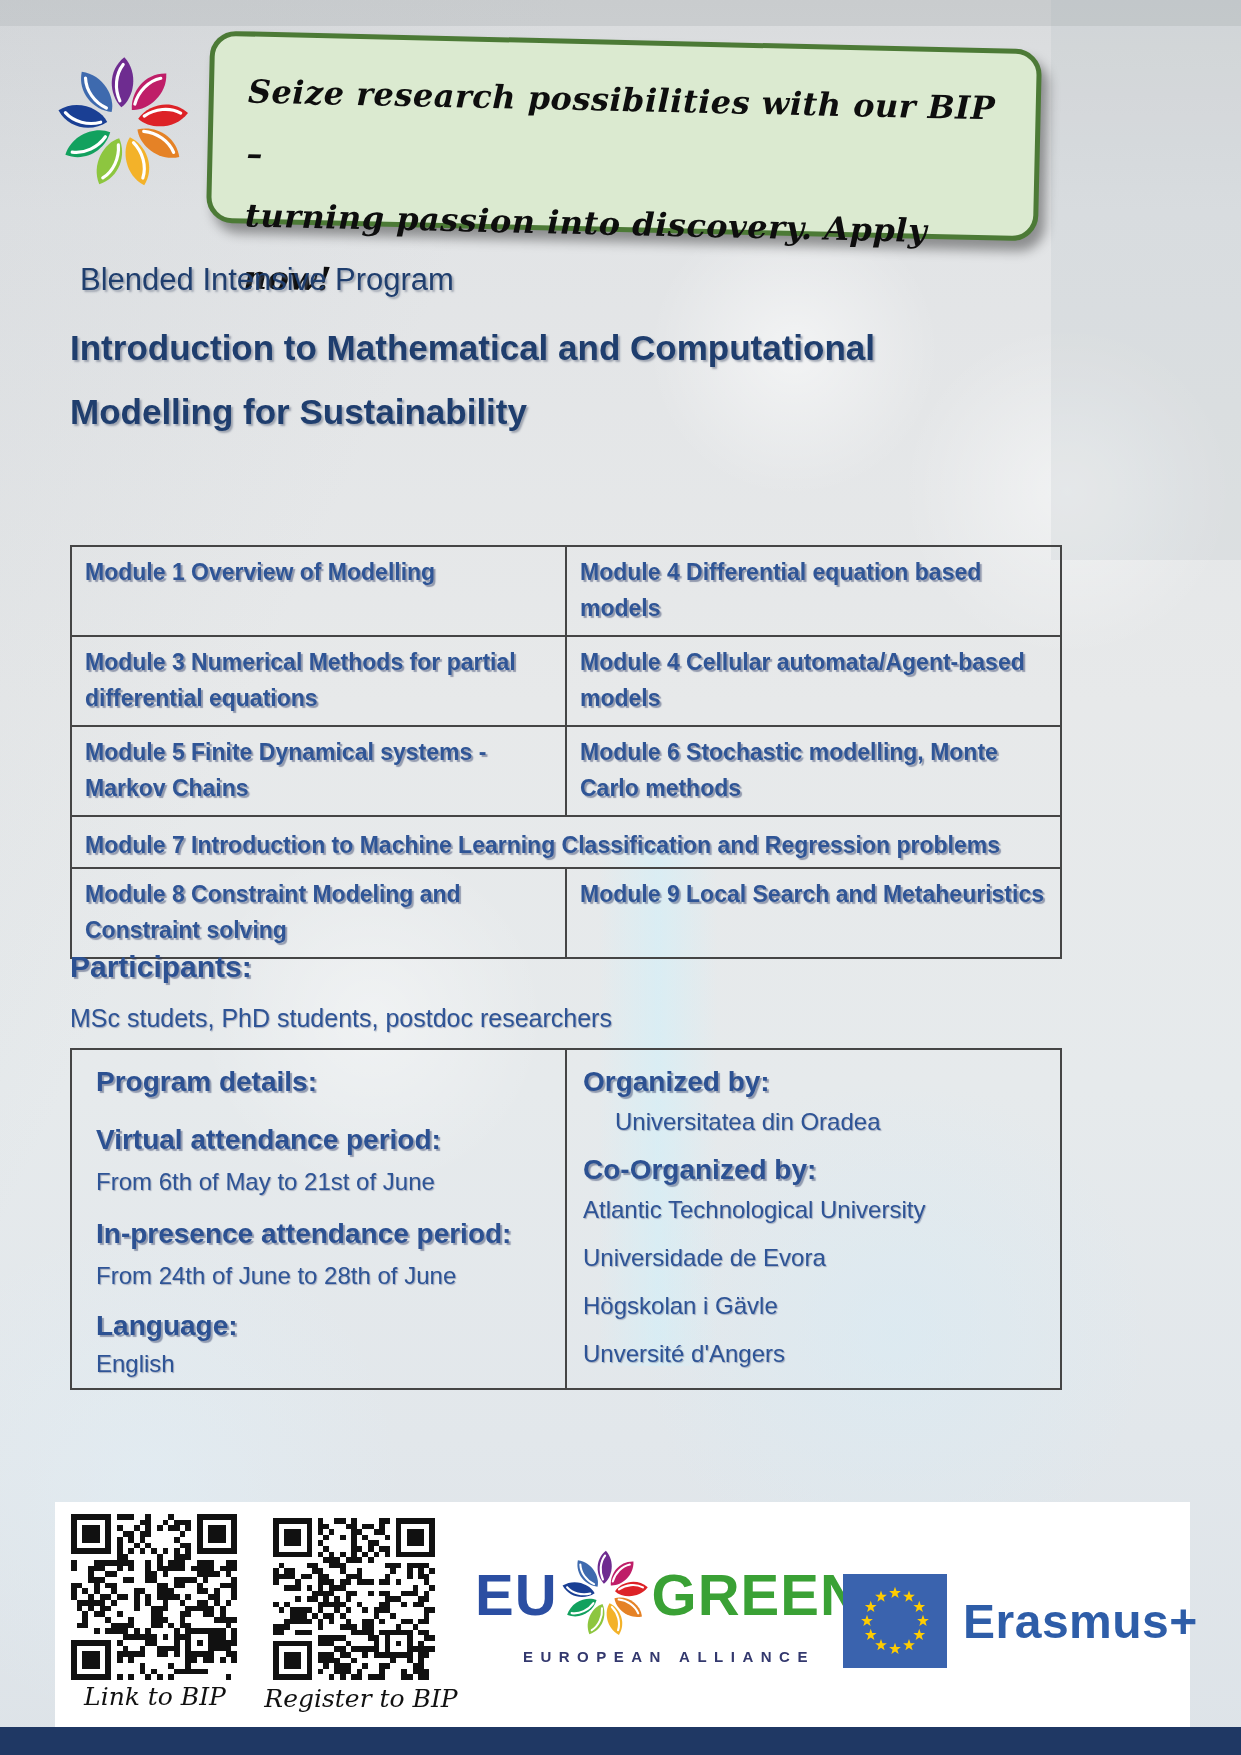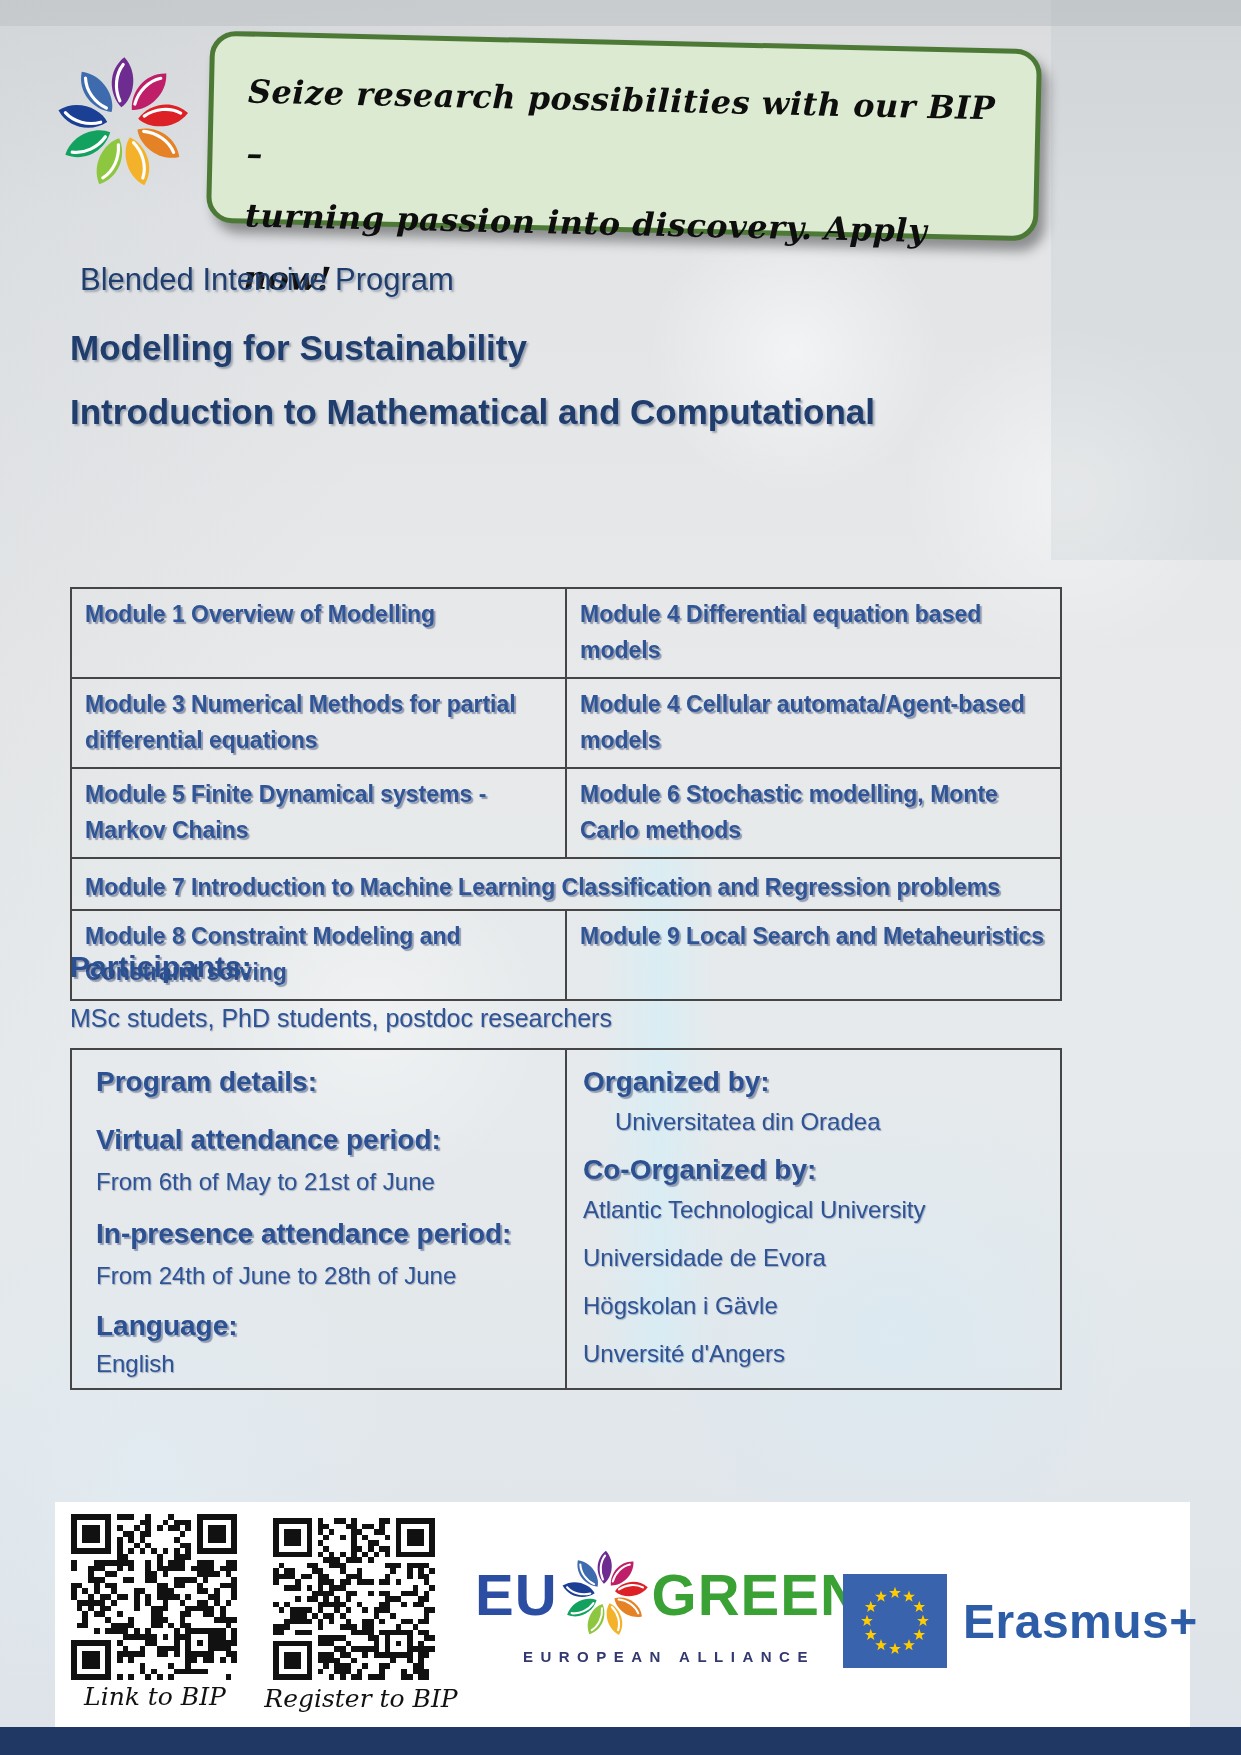--- a/index.html
+++ b/index.html
@@ -33,21 +33,21 @@
   .bubble-text{padding:24px 18px 0 34px;font-family:"DejaVu Serif",serif;font-style:italic;font-weight:700;
     font-size:32px;line-height:62px;color:#0e0e0e;letter-spacing:.5px;}
 
   .subtitle{position:absolute;left:80px;top:262px;font-size:31px;color:#1f3e6e;
     text-shadow:2px 2px 2px rgba(100,110,130,.5);}
   .title{position:absolute;left:70px;top:316px;width:980px;font-size:35px;font-weight:700;line-height:64px;
     color:#1f3e6e;text-shadow:2px 2px 2px rgba(100,110,130,.55);}
 
   
   table{border-collapse:collapse;}
-  .modules-table{position:absolute;left:70px;top:587px;width:992px;}
+  .modules-table{position:absolute;left:70px;top:545px;width:992px;}
   .modules-table td{border:2px solid #454545;padding:7px 13px 9px 13px;vertical-align:top;
     font-size:23px;font-weight:700;color:#2f5596;line-height:36px;
     text-shadow:2px 2px 1px rgba(45,58,100,.45);}
   .modules-table td.half{width:50%;}
   .modules-table td.compact{padding:10px 13px 4px 13px;}
 
   .participants-h{position:absolute;left:70px;top:950px;font-size:30px;font-weight:700;color:#2c5192;
     text-shadow:2px 2px 1px rgba(45,58,100,.45);}
   .participants-t{position:absolute;left:70px;top:1004px;font-size:25px;color:#2e5496;
     text-shadow:1px 1px 1px rgba(45,58,100,.35);}
@@ -156,22 +156,22 @@
 
   <div class="bubble">
     <div class="bubble-text">
       <div>Seize research possibilities with our BIP –</div>
       <div>turning passion into discovery. Apply now!</div>
     </div>
   </div>
 
   <div class="subtitle">Blended Intensive Program</div>
   <div class="title">
+    <div>Introduction to Mathematical and Computational</div>
     <div>Modelling for Sustainability</div>
-    <div>Introduction to Mathematical and Computational</div>
   </div>
 
   <table class="modules-table">
     <tbody>
       <tr>
         <td class="half">Module 1 Overview of Modelling</td>
         <td class="half">Module 4 Differential equation based models</td>
       </tr>
       <tr>
         <td class="half">Module 3 Numerical Methods for partial differential equations</td>

